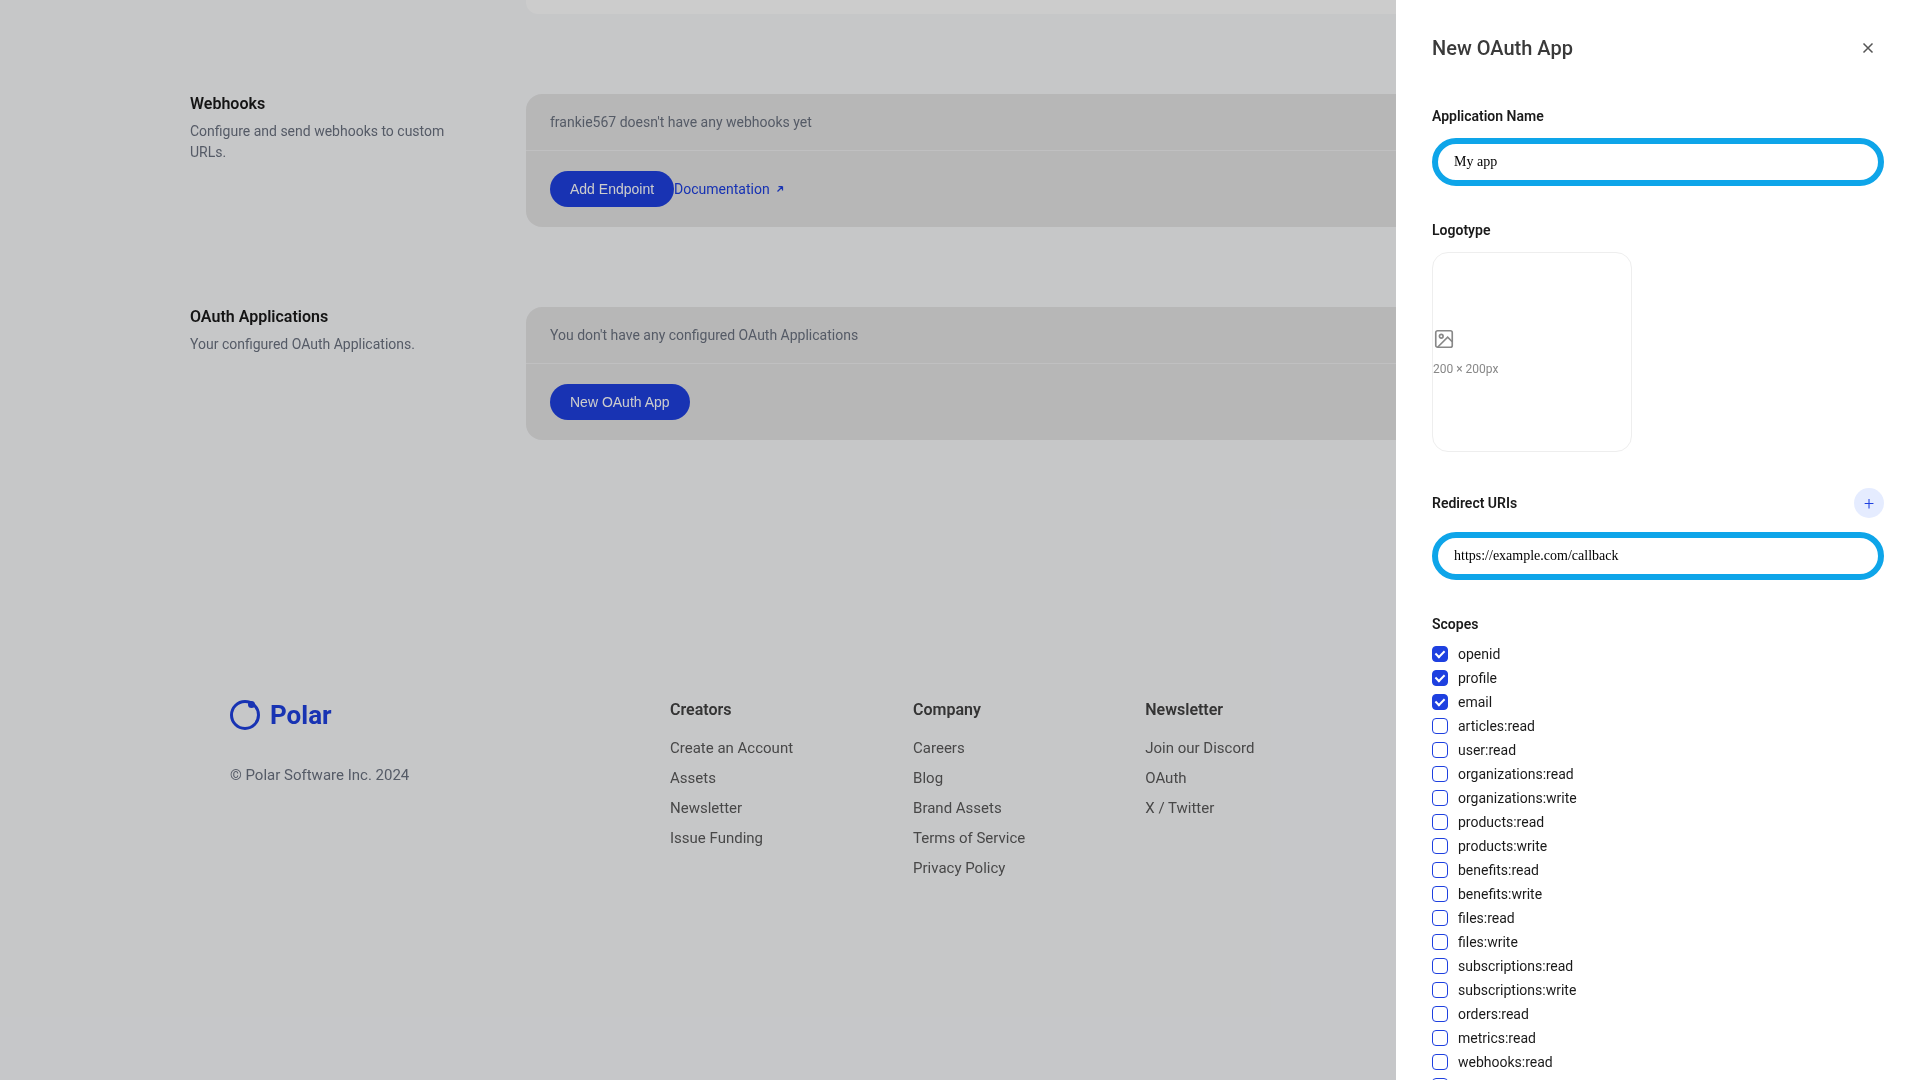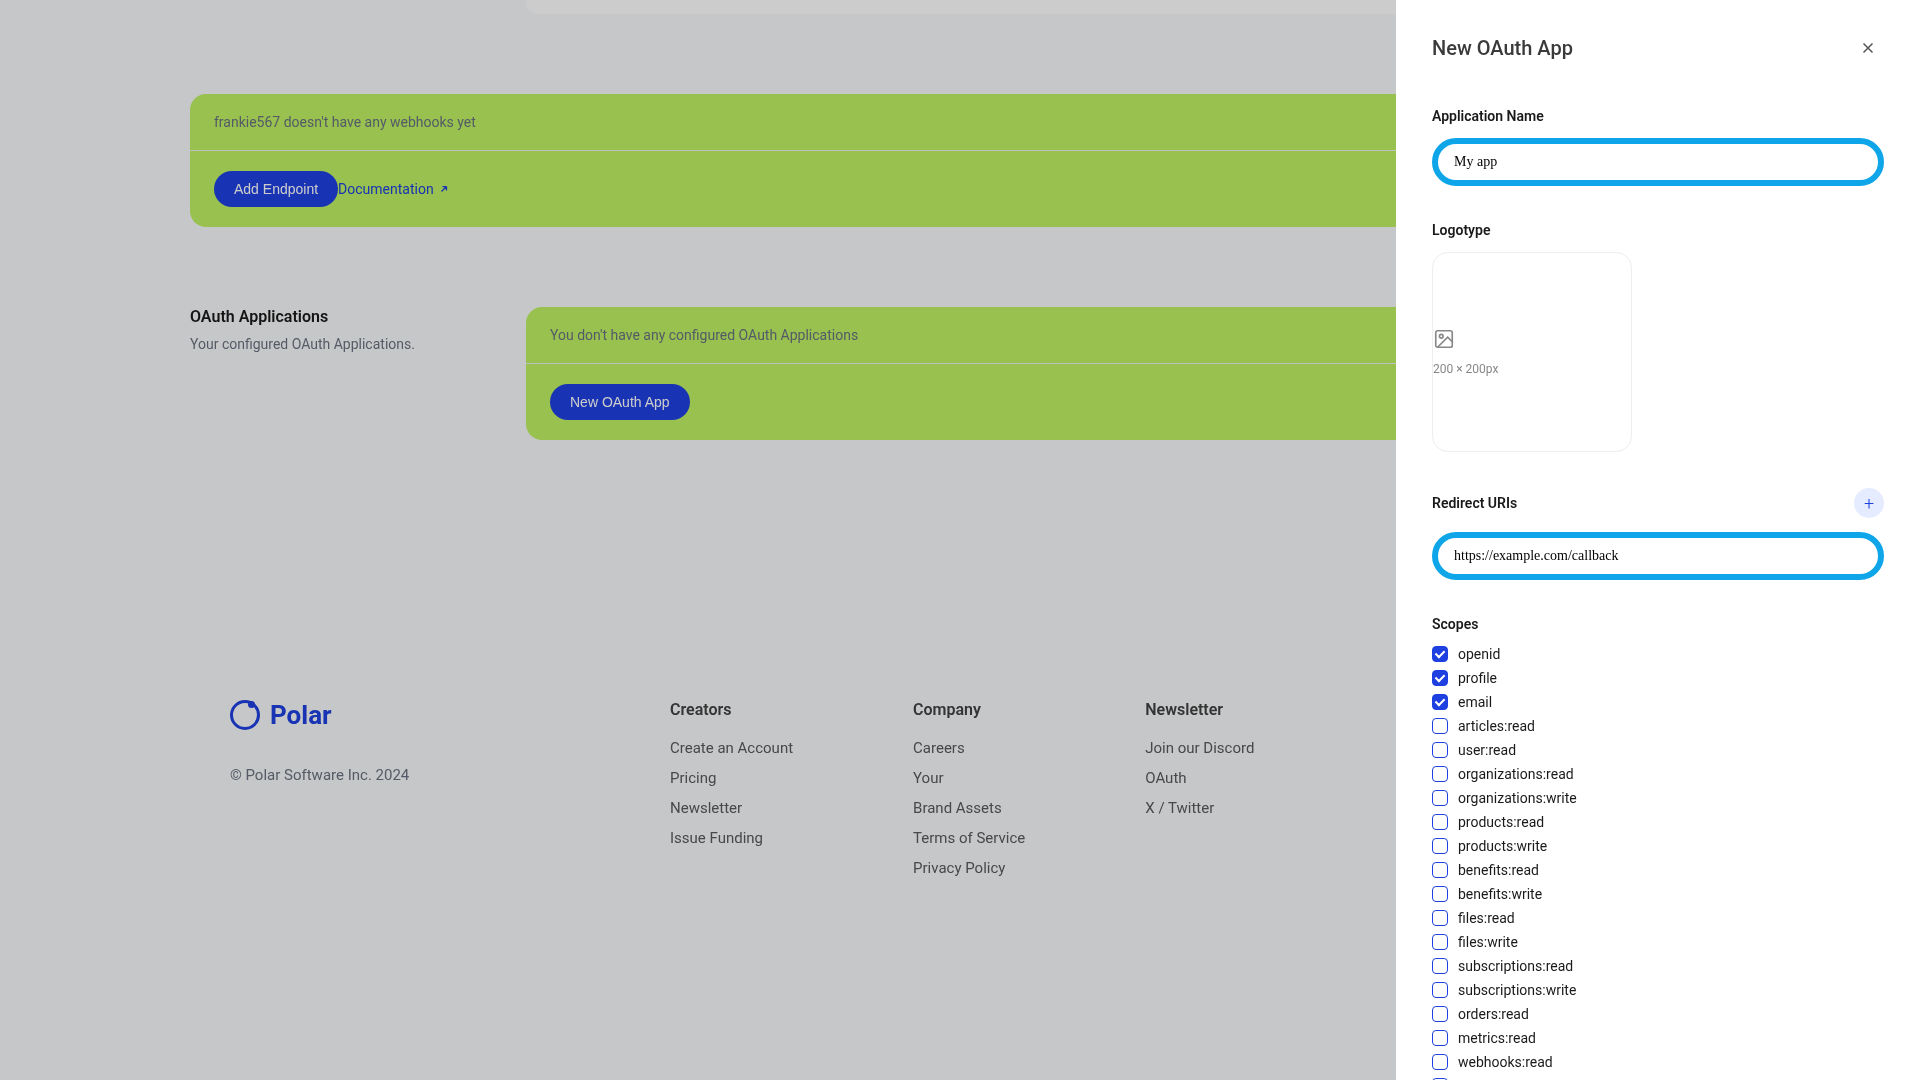--- a/index.html
+++ b/index.html
@@ -46,21 +46,21 @@
   font-weight: 600;
   margin-bottom: 8px;
 }
 .section-desc {
   font-size: 14px;
   color: #6b7280;
   line-height: 1.5;
 }
 .section-card {
   flex: 1;
-  background: #bef264;
+  background: #e5e5e5;
   border-radius: 16px;
   overflow: hidden;
 }
 .card-header {
   padding: 20px 24px;
   font-size: 14px;
   color: #6b7280;
   border-bottom: 1px solid #f0f0f2;
 }
 .card-body {
@@ -234,20 +234,24 @@
   transform: rotate(45deg) translate(-1px,-1px);
 }
 </style>
 </head>
 <body>
 
 <div class="main-content">
   <div class="empty-card-top"></div>
 
   <div class="section">
+    <div class="section-info">
+      <div class="section-title">Webhooks</div>
+      <div class="section-desc">Configure and send webhooks to custom URLs.</div>
+    </div>
     <div class="section-card">
       <div class="card-header">frankie567 doesn't have any webhooks yet</div>
       <div class="card-body">
         <button class="btn-primary">Add Endpoint</button>
         <a class="link">
           <span>Documentation</span>
           <svg width="12" height="12" viewBox="0 0 24 24" fill="none" stroke="currentColor" stroke-width="2.5">
               <path d="M7 17L17 7M17 7H9M17 7V15"></path>
             </svg>
         </a>
@@ -273,28 +277,28 @@
       <div class="footer-logo">
         <span class="footer-logo-circle"></span>
         <span>Polar</span>
       </div>
       <div class="footer-copy">© Polar Software Inc. 2024</div>
     </div>
     <div id="footer-cols" style="display:flex;gap:120px">
         <div class="footer-col">
           <h4>Creators</h4>
           <a>Create an Account</a>
-          <a>Pricing</a>
+          <a>Assets</a>
           <a>Newsletter</a>
           <a>Issue Funding</a>
         </div>
         <div class="footer-col">
           <h4>Company</h4>
           <a>Careers</a>
-          <a>Your</a>
+          <a>Blog</a>
           <a>Brand Assets</a>
           <a>Terms of Service</a>
           <a>Privacy Policy</a>
         </div>
         <div class="footer-col">
           <h4>Newsletter</h4>
           <a>Join our Discord</a>
           <a>OAuth</a>
           <a>X / Twitter</a>
         </div>

